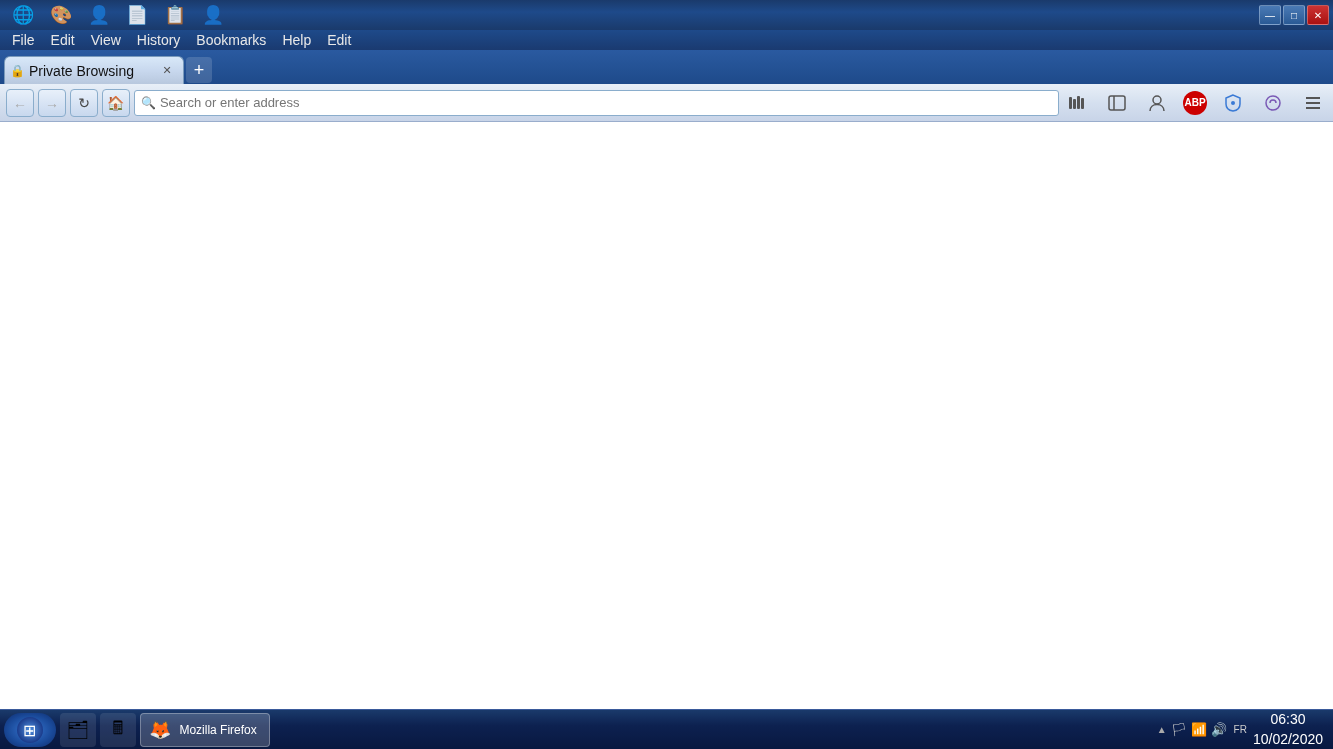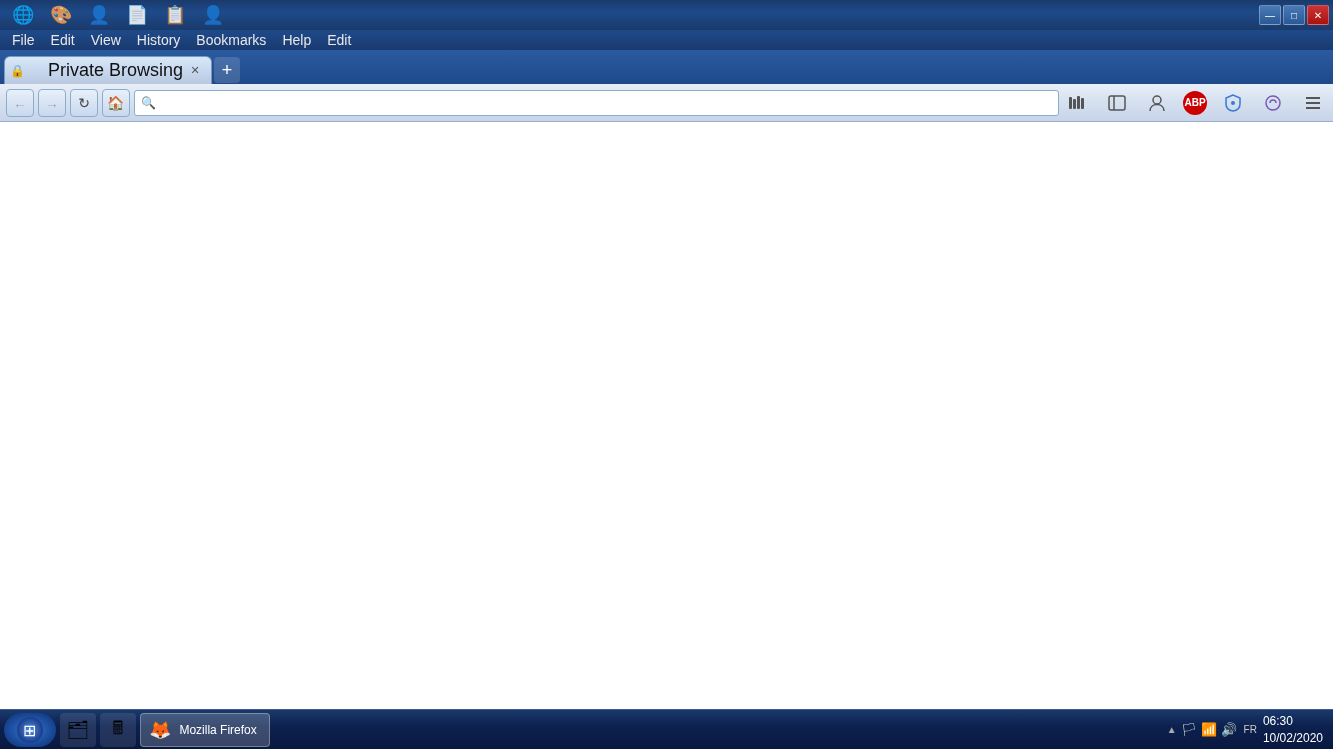--- a/index.html
+++ b/index.html
@@ -100,21 +100,21 @@
       border-bottom: none;
     }
     .tab-favicon {
       width: 14px;
       height: 14px;
       display: flex;
       align-items: center;
       justify-content: center;
       font-size: 12px;
     }
-    .tab-label { flex: 1; font-size: 18px; white-space: nowrap; overflow: hidden; text-overflow: ellipsis; margin-left: 19px; }
+    .tab-label { flex: 1; font-size: 14px; white-space: nowrap; overflow: hidden; text-overflow: ellipsis; }
     .tab-close {
       width: 16px;
       height: 16px;
       display: flex;
       align-items: center;
       justify-content: center;
       border-radius: 3px;
       font-size: 11px;
       color: #555;
       cursor: pointer;
@@ -264,23 +264,23 @@
       display: flex;
       align-items: center;
       gap: 4px;
     }
     .sys-icon {
       font-size: 13px;
       color: #ccc;
       cursor: pointer;
     }
     .clock {
-      text-align: left;
+      text-align: center;
       color: #fff;
-      font-size: 12px;
+      font-size: 14px;
       line-height: 1.4;
     }
     .lang-indicator {
       color: #ccc;
       font-size: 10px;
       cursor: pointer;
     }
     .expand-arrow {
       font-size: 10px;
       color: #aaa;
@@ -329,20 +329,21 @@
 </div>
 
 <div class="nav-bar">
   <div class="nav-btn disabled" title="">←</div>
   <div class="nav-btn disabled">→</div>
   <div class="nav-btn">↻</div>
   <div class="nav-btn">🏠</div>
 
   <div class="address-bar-container">
     <span class="search-icon">🔍</span>
+    <input class="address-bar" type="text" placeholder="Search or enter address" style="">
   </div>
 
   <div class="toolbar-right">
 
     <div class="toolbar-icon-btn" title="Library">
       <svg width="18" height="18" viewBox="0 0 18 18">
         <rect x="1" y="3" width="3" height="12" rx="1" fill="#555"></rect>
         <rect x="5" y="5" width="3" height="10" rx="1" fill="#555"></rect>
         <rect x="9" y="2" width="3" height="13" rx="1" fill="#555"></rect>
         <rect x="13" y="4" width="3" height="11" rx="1" fill="#555"></rect>

